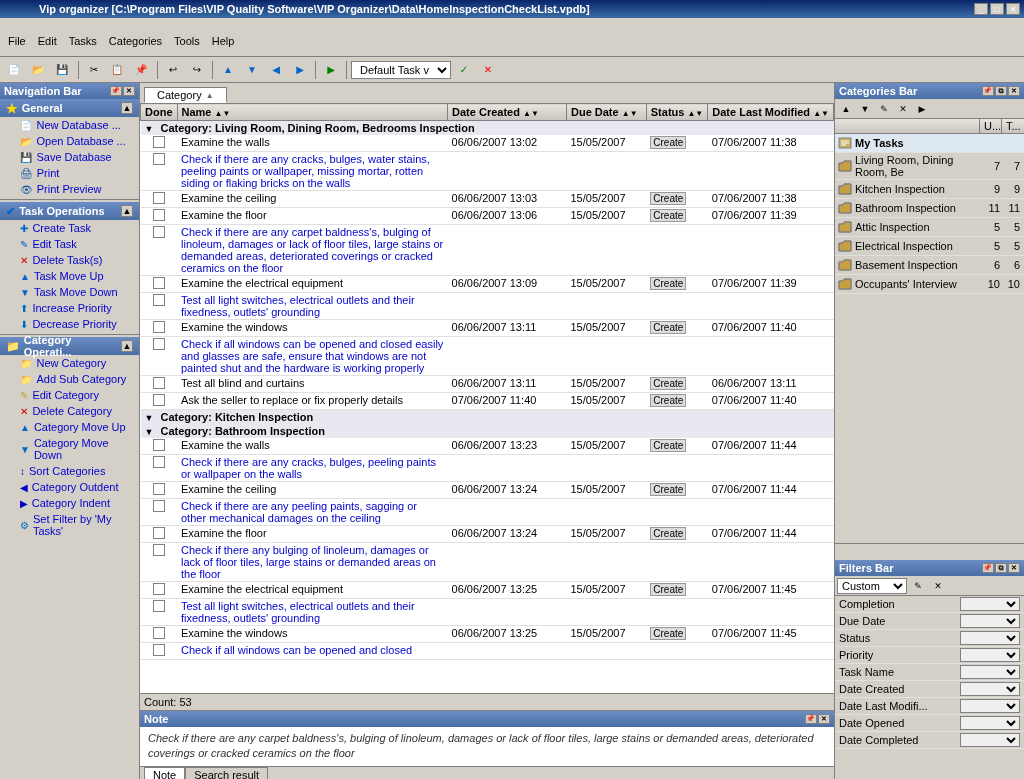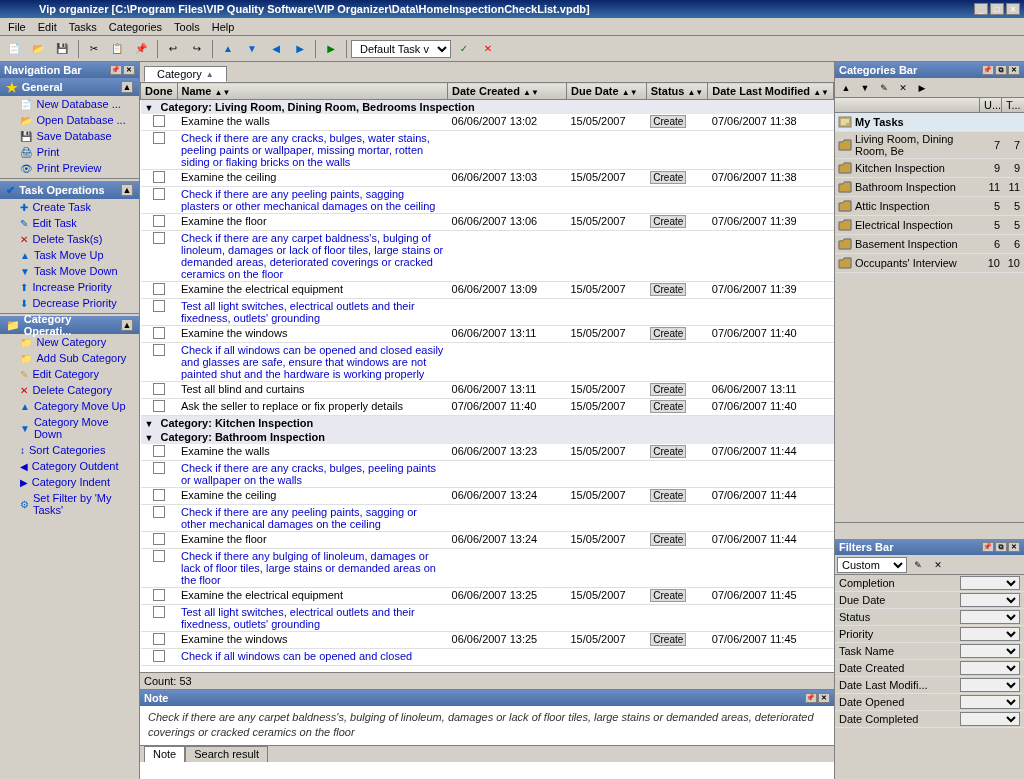--- a/index.html
+++ b/index.html
@@ -22,25 +22,26 @@
       background: #d4d0c8;
       border: 1px solid #808080;
       font-size: 8px;
       display: flex; align-items: center; justify-content: center;
       cursor: pointer;
     }
     
     
     .menu-bar {
       background: #d4d0c8;
-      height: 18px;
+      height: 31px;
       display: flex;
       align-items: center;
       padding: 0 2px;
       border-bottom: 1px solid #808080;
+      margin-top: 8px;
     }
     .menu-item {
       padding: 1px 6px;
       cursor: pointer;
       font-size: 11px;
     }
     
     
     .toolbar {
       background: #d4d0c8;
@@ -623,34 +624,20 @@
       <td>
         <span style="background:#ddd;border:1px solid #999;padding:0 2px;font-size:10px;">Create</span>
       </td>
       <td style="white-space:nowrap;">07/06/2007 11:38</td>
     </tr>
             <tr class="task-row">
       <td class="checkbox-cell">
         <span class="checkbox"></span>
       </td>
       <td>
-        <span style="color:#0000cc;font-size:11px;">Check if there are any peeling paints, sagging plasters or other mechanical damages on the ceiling</span>
-      </td>
-      <td style="white-space:nowrap;"></td>
-      <td style="white-space:nowrap;"></td>
-      <td>
-        
-      </td>
-      <td style="white-space:nowrap;"></td>
-    </tr>
-            <tr class="task-row">
-      <td class="checkbox-cell">
-        <span class="checkbox"></span>
-      </td>
-      <td>
         <span style="color:#000;font-size:11px;">Examine the floor</span>
       </td>
       <td style="white-space:nowrap;">06/06/2007 13:06</td>
       <td style="white-space:nowrap;">15/05/2007</td>
       <td>
         <span style="background:#ddd;border:1px solid #999;padding:0 2px;font-size:10px;">Create</span>
       </td>
       <td style="white-space:nowrap;">07/06/2007 11:39</td>
     </tr>
             <tr class="task-row">

